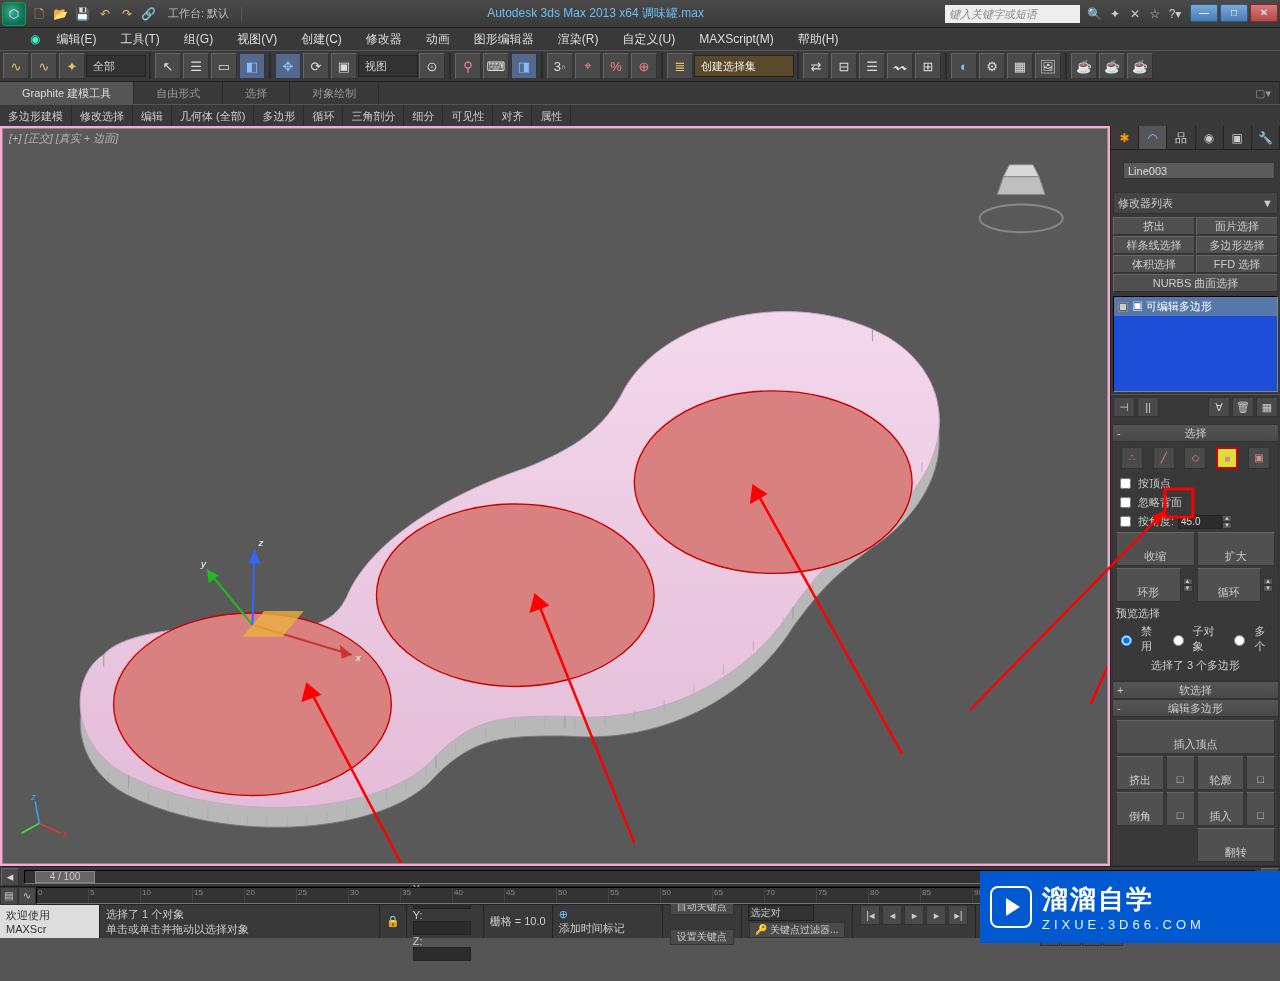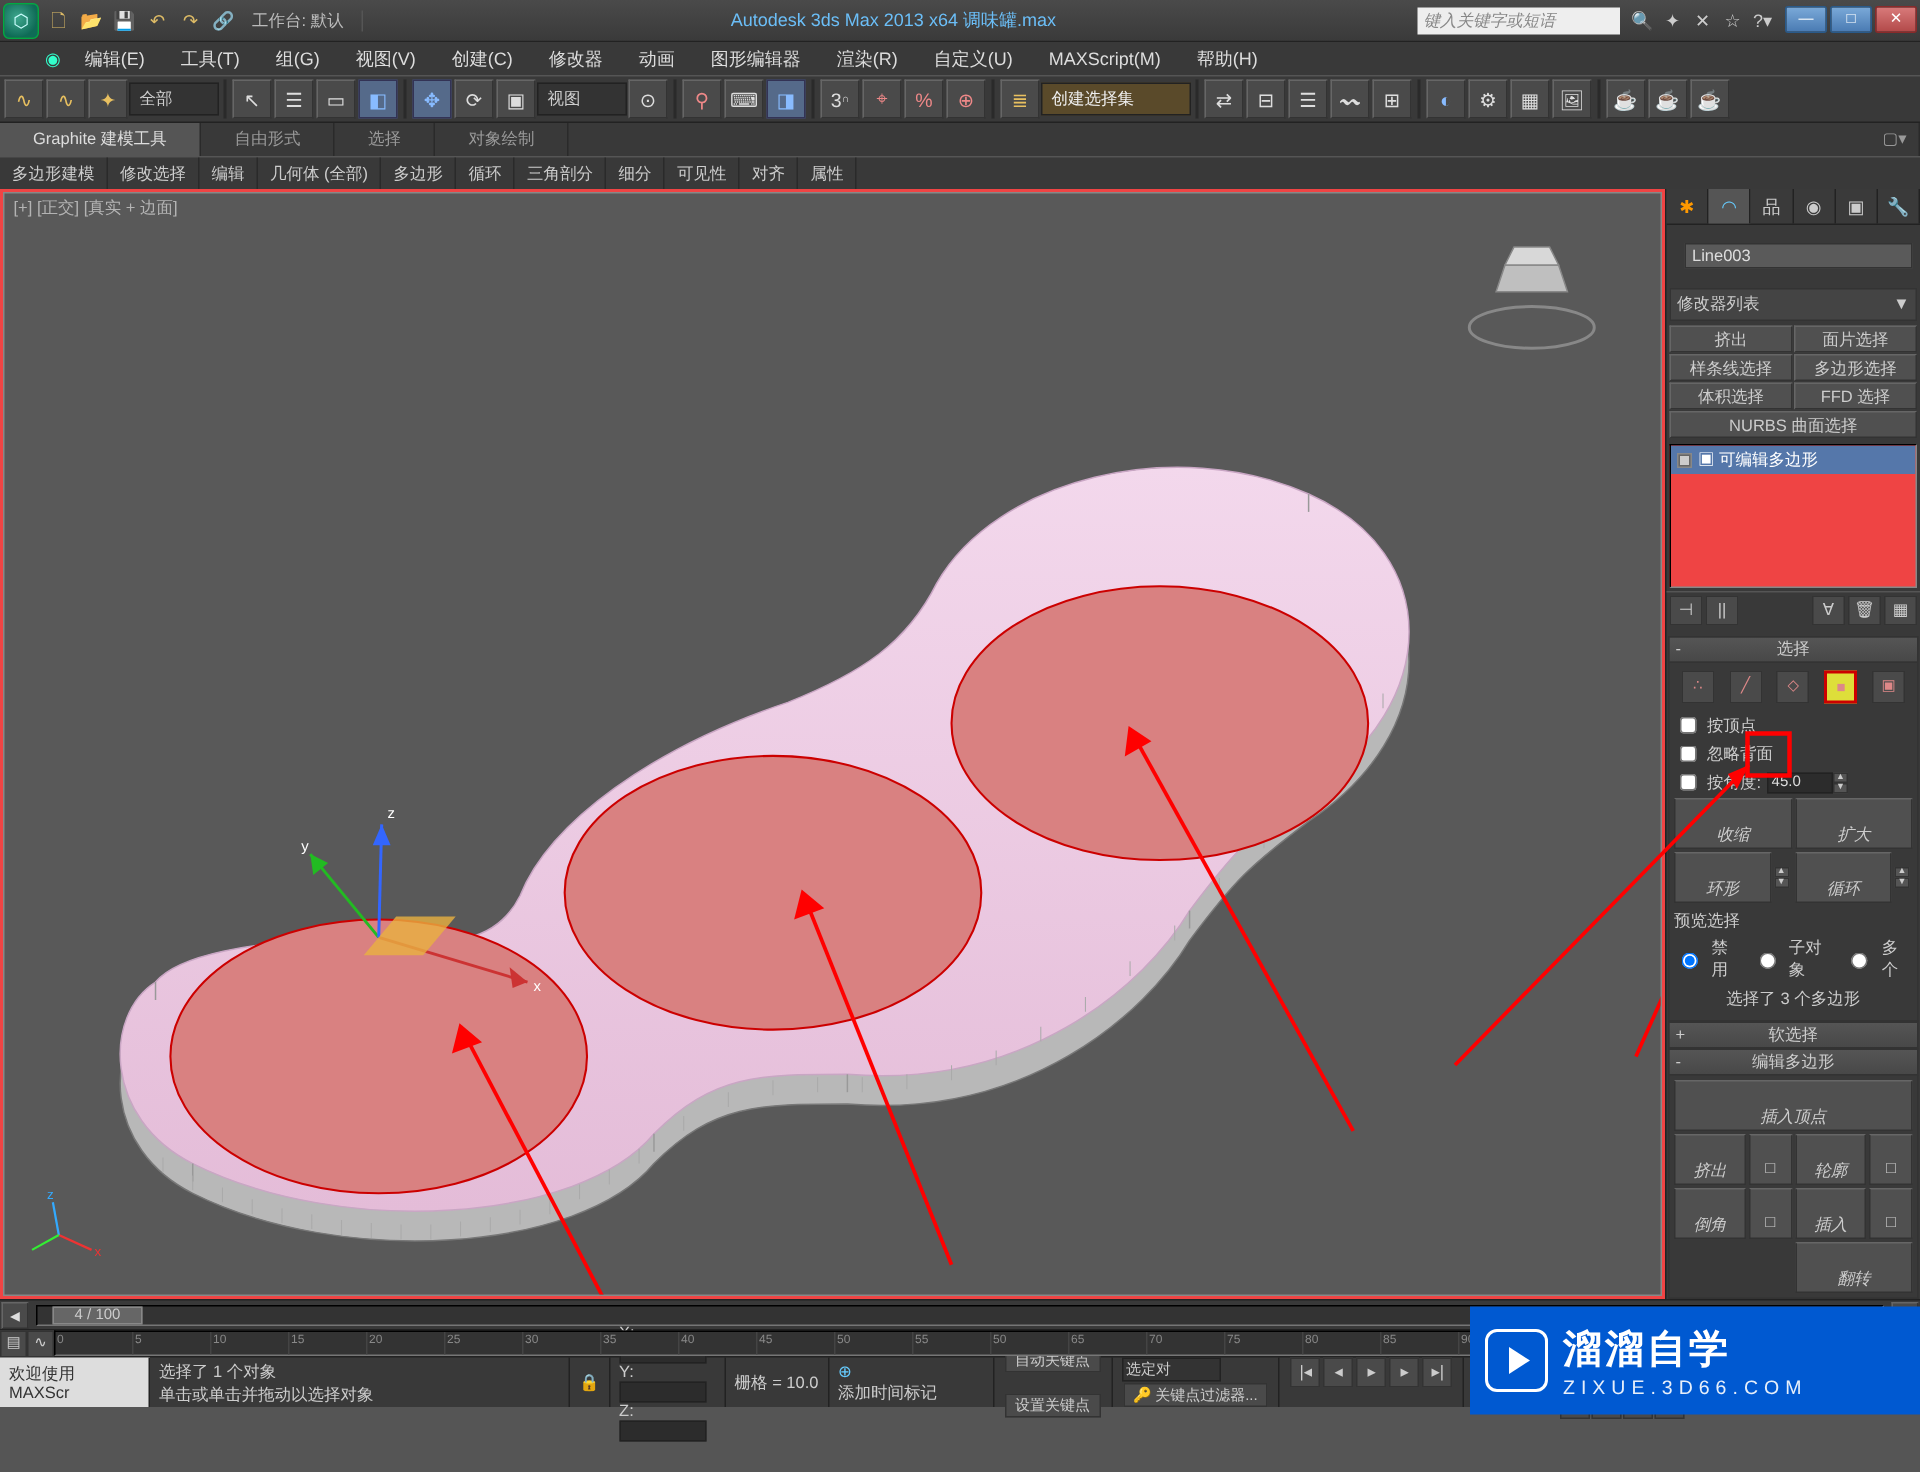--- a/index.html
+++ b/index.html
@@ -50,59 +50,59 @@
   
   
   .ribbon-tabs{height:22px;background:var(--bg);display:flex;}
   .ribbon-tabs .rtab{padding:0 22px;line-height:22px;color:#999;border-right:1px solid #2a2a2a;}
   .ribbon-tabs .rtab.active{background:#555;color:#ddd;}
   .ribbon-panel{height:22px;background:var(--bg);display:flex;border-top:1px solid #555;}
   .ribbon-panel span{padding:0 8px;line-height:22px;color:#ccc;border-right:1px solid #2a2a2a;font-size:11px;}
   
   
   .mainarea{display:flex;height:740px;}
-  .viewport-holder{flex:1;position:relative;background:#ef4444;}
+  .viewport-holder{flex:1;position:relative;background:#f9a8d4;font-style:italic;}
   .viewport{position:absolute;inset:2px;background:#595959;border:1px solid #888;}
   .vp-label{position:absolute;top:2px;left:6px;color:#b3b3b3;font-size:11px;}
   .vp-svg{width:100%;height:100%;}
   
   
   .cmdpanel{width:170px;background:var(--bg);border-left:1px solid #222;display:flex;flex-direction:column;font-size:11px;}
   .cmd-tabs{height:24px;display:flex;border-bottom:1px solid #222;background:#3a3a3a;}
   .cmd-tabs div{flex:1;text-align:center;line-height:24px;color:#ccc;border-right:1px solid #222;font-size:12px;}
   .cmd-tabs div.active{background:#555;}
   .cmd-name{height:20px;display:flex;margin:12px;gap:44px;}
   .cmd-name input{flex:1;background:#5a5a5a;border:1px solid #333;color:#ddd;padding:0 4px;font-size:11px;}
   .cmd-name .swatch{width:20px;background:#e8b0d8;border:1px solid #333;}
   .modlist-lbl{height:22px;background:#444;border:1px solid #333;margin:1px 2px;padding:0 4px;line-height:20px;display:flex;}
   .modlist-lbl span:first-child{flex:1;}
   .mod-buttons{display:flex;flex-wrap:wrap;gap:1px;padding:2px;}
   .mod-buttons button{background:#505050;border:1px solid #333;border-top-color:#666;border-left-color:#666;color:#ccc;font-size:11px;height:18px;padding:0 2px;flex:1 0 48%;}
   .mod-buttons button.full{flex:1 0 100%;}
-  .mod-stack{height:110px;background:#ef4444;border:1px inset #333;margin:2px;overflow:auto;}
+  .mod-stack{height:110px;background:#1d4ed8;border:1px inset #333;margin:2px;overflow:auto;}
   .mod-stack div{padding:2px 4px;}
   .mod-stack div.sel{background:#5577aa;color:#fff;}
   .mod-stack .check{display:inline-block;width:10px;height:10px;border:1px solid #888;margin-right:4px;vertical-align:middle;background:#666;position:relative;}
   .mod-stack .check::after{content:"";position:absolute;inset:1px;background:#ccc;}
   .mod-tools{height:22px;display:flex;gap:2px;padding:2px;border-top:1px solid #555;}
   .mod-tools div{width:22px;height:20px;background:#4a4a4a;border:1px solid #333;text-align:center;line-height:18px;font-size:11px;}
   .rollout{margin:0 1px;}
   .rollout-head{height:18px;background:linear-gradient(#555,#484848);border:1px solid #333;text-align:center;line-height:16px;position:relative;font-size:11px;}
   .rollout-head .pm{position:absolute;left:4px;}
   .rollout-body{background:var(--bg);padding:3px;border:1px solid #333;border-top:none;}
   .sub-modes{display:flex;justify-content:space-around;margin:2px 0 6px;}
   .sub-modes div{width:22px;height:22px;border:1px solid #333;background:#4a4a4a;text-align:center;line-height:20px;font-size:10px;color:#d88;}
   .sub-modes div.active{background:#dede3a;border:2px solid #c00;}
   .chk{display:flex;align-items:center;gap:4px;margin:2px 0;font-size:11px;}
   .chk input{width:11px;height:11px;}
   .spin{display:inline-flex;align-items:center;}
   .spin input{width:44px;height:14px;background:#2c2c2c;border:1px solid #222;color:#ddd;font-size:10px;padding:0 2px;}
   .spin .ud{width:10px;display:flex;flex-direction:column;}
   .spin .ud div{height:7px;background:#555;border:1px solid #333;font-size:6px;line-height:5px;text-align:center;}
-  .btn-sm{background:#505050;border:1px solid #333;border-top-color:#666;color:#ccc;font-size:11px;height:18px;padding:16px 10px;font-style:italic;}
+  .btn-sm{background:#505050;border:1px solid #333;border-top-color:#666;color:#ccc;font-size:11px;height:18px;padding:16px 10px;}
   .radio-row{display:flex;gap:6px;margin:3px 0;font-size:11px;align-items:center;}
   .radio-row input{width:11px;height:11px;}
   .two-btn{display:flex;gap:2px;}
   .two-btn button{flex:1;}
   .rollout-body .info{text-align:center;margin:4px 0;font-size:11px;}
   
   
   .timeslider{height:20px;background:var(--bg);display:flex;align-items:center;border-top:1px solid #222;}
   .timeslider .slider-track{flex:1;height:14px;background:#333;border:1px inset #222;margin:0 4px;position:relative;}
   .timeslider .slider-thumb{position:absolute;left:10px;width:60px;height:12px;background:#666;border:1px solid #888;text-align:center;line-height:10px;font-size:10px;}

